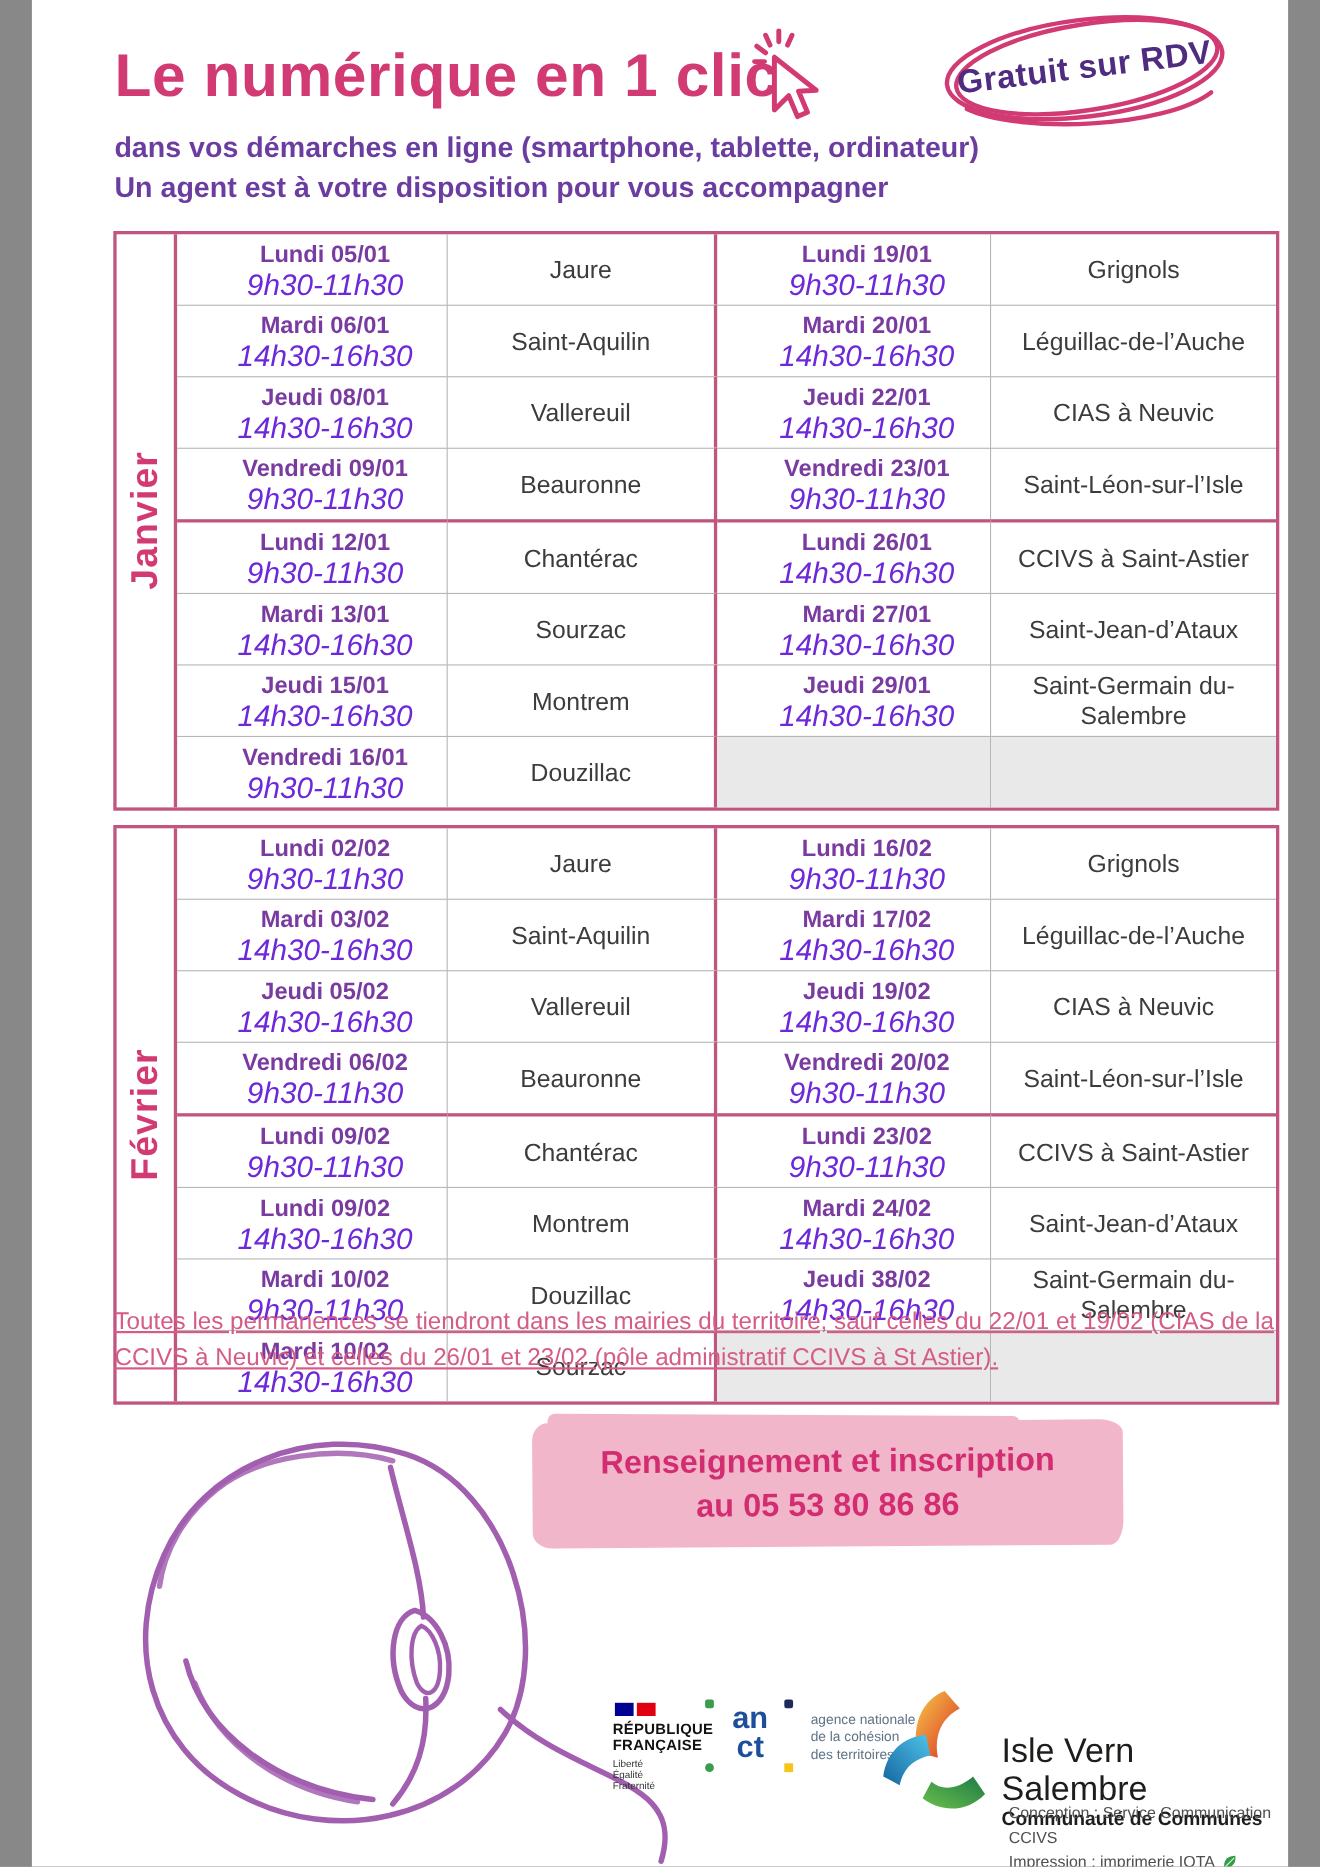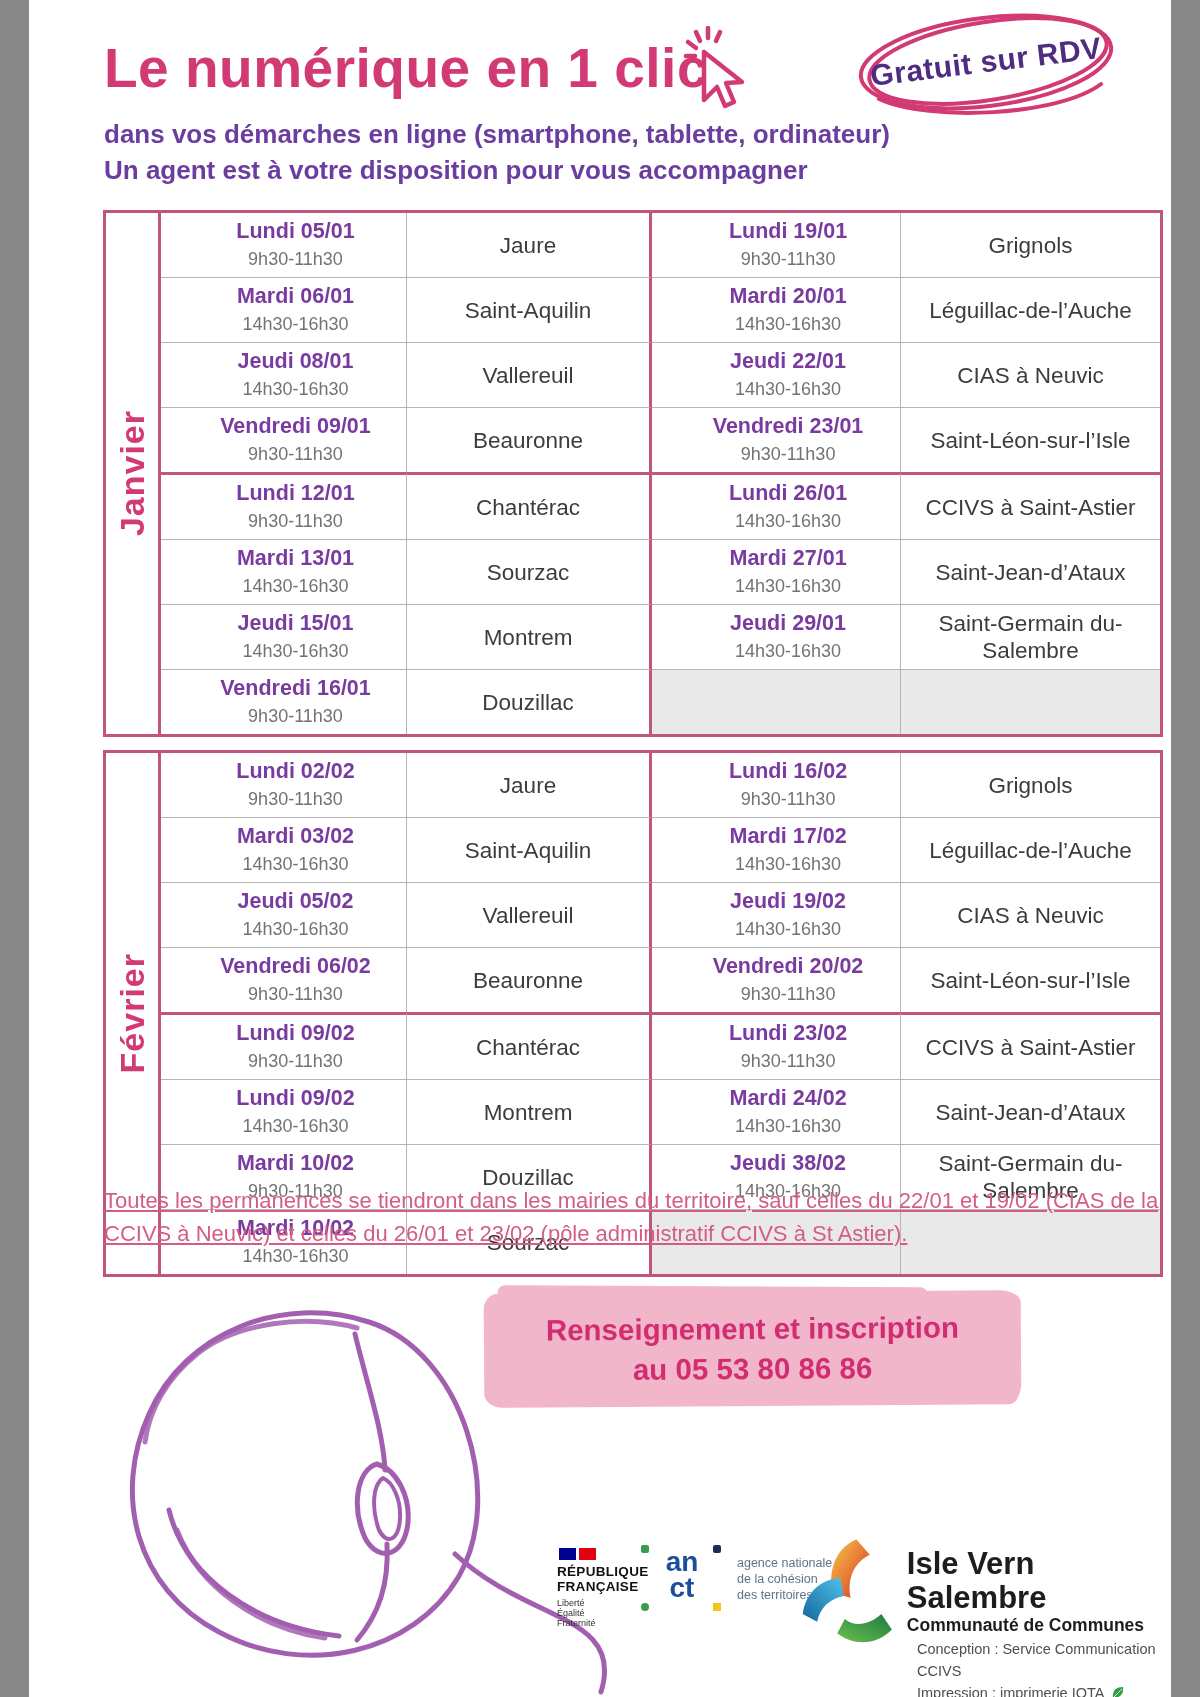--- a/index.html
+++ b/index.html
@@ -24,21 +24,21 @@
   .month-table+.month-table{margin-top:13px;}
   .month-col{width:52px;border-right:3px solid #c0557f;display:flex;
              align-items:center;justify-content:center;}
   .month-label{writing-mode:vertical-rl;transform:rotate(180deg);color:#d23a73;
                font-weight:bold;font-size:34px;letter-spacing:1px;}
   .month-grid{flex:1;display:grid;grid-template-columns:24.7fr 24.6fr 25fr 26fr;
               grid-auto-rows:minmax(58px,auto);}
   .cell{display:flex;flex-direction:column;justify-content:center;align-items:center;
         text-align:center;padding:4px 8px;}
   .day{color:#7a3ba0;font-weight:bold;font-size:21.5px;line-height:28px;}
-  .time{color:#737373;font-size:18px;line-height:28px;}
+  .time{color:#6d28d9;font-size:27px;line-height:28px;font-style:italic;}
   .place{color:#3c3c3c;font-size:22.5px;line-height:27px;}
   .bt{border-top:1.5px solid #b5b5b5;}
   .btp{border-top:3px solid #c0557f;}
   .brg{border-right:1.5px solid #b5b5b5;padding-left:32px;}
   .brp{border-right:3px solid #c0557f;}
   .empty{background:#e9e9e9;}
 
   
   .note{position:absolute;left:75px;top:1184px;width:1068px;font-size:22px;
         color:#d45c87;line-height:33px;text-decoration:underline;}
@@ -70,21 +70,21 @@
   .anct-letters div{color:#1d4e9b;font-weight:bold;font-size:28px;line-height:26px;}
   .mk{position:absolute;width:8px;height:8px;}
   .mk-tl{left:0;top:0;background:#3a9d4e;border-radius:2px;}
   .mk-tr{left:72px;top:0;background:#1e2a5e;border-radius:2px;}
   .mk-bl{left:0;top:58px;background:#3a9d4e;border-radius:50%;}
   .mk-br{left:72px;top:58px;background:#f5c518;}
   .anct-caption{position:absolute;left:96px;top:10px;font-size:12.5px;color:#5f7486;line-height:16px;}
 
   .ivs{position:absolute;left:768px;top:1535px;display:flex;gap:14px;align-items:flex-start;}
   .ivs-text{padding-top:12px;}
-  .ivs-name{font-size:31px;font-weight:bold;color:#1d1d1b;line-height:34px;}
+  .ivs-name{font-size:31px;font-weight:normal;color:#1d1d1b;line-height:34px;margin-top:28px;}
   .ivs-sub{font-size:17.5px;font-weight:bold;color:#1d1d1b;}
 
   .credits{position:absolute;left:888px;top:1638px;font-size:14.5px;color:#4e4e4e;line-height:22px;}
   .credits .row{display:flex;align-items:center;gap:6px;}
 </style>
 </head>
 <body>
 
 <div id="page">
 

